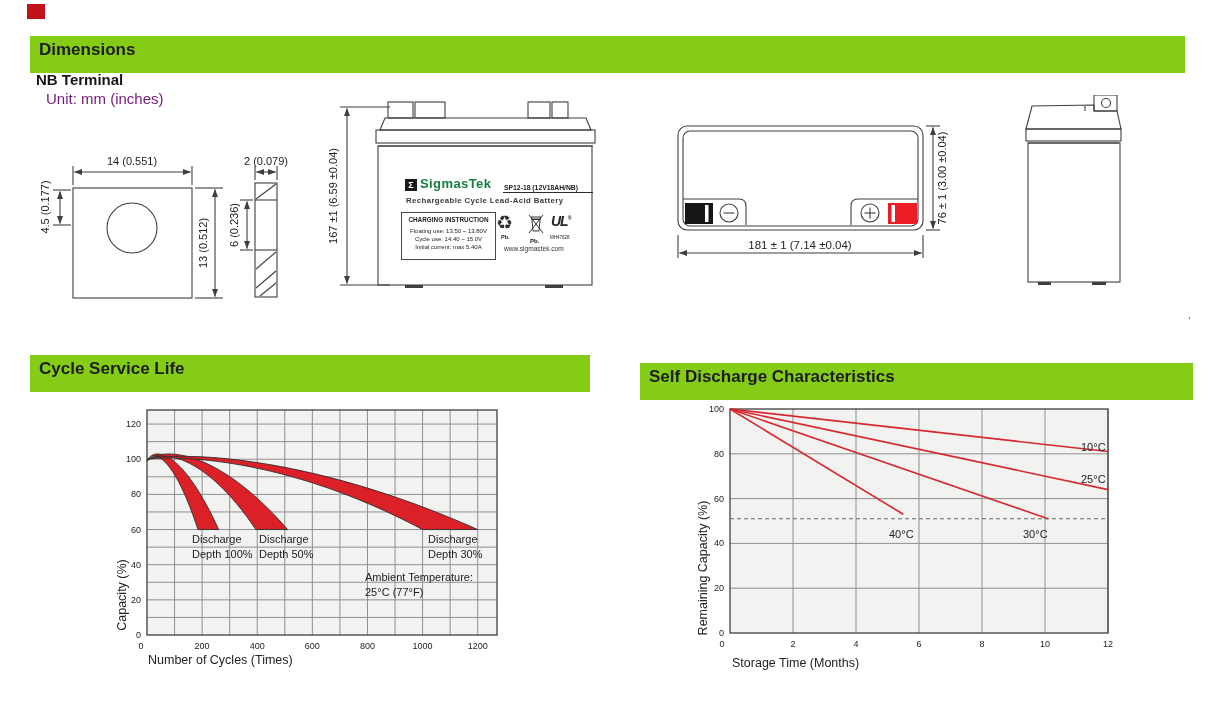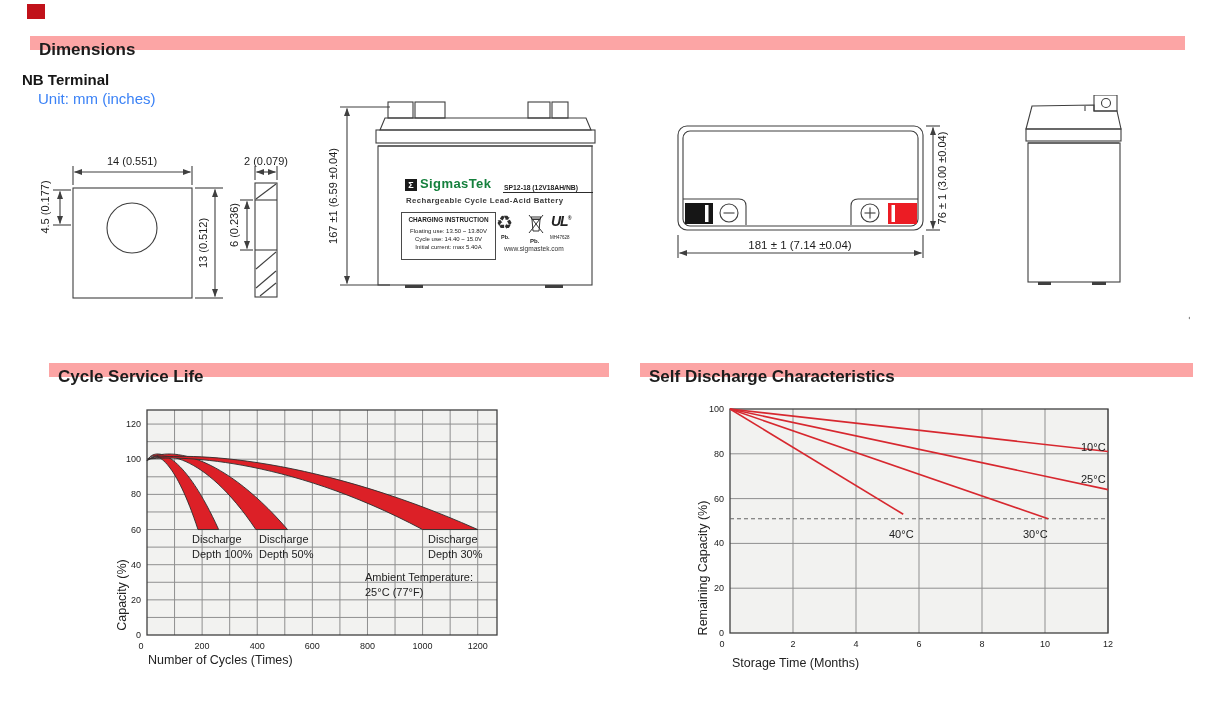--- a/index.html
+++ b/index.html
@@ -1,22 +1,22 @@
 <!DOCTYPE html>
 <html><head>
 <meta charset="utf-8">
 <style>
   html,body{margin:0;padding:0;background:#fff;}
   #page{position:relative;width:1214px;height:712px;background:#fff;overflow:hidden;
         font-family:"Liberation Sans", sans-serif;color:#1d1d1d;}
   .abs{position:absolute;}
-  .bar{position:absolute;height:14px;background:#fca5a5;}
+  .bar{position:absolute;height:37px;background:#84cc16;}
   .bar span{display:block;font-size:17px;font-weight:bold;color:#1c1c1c;line-height:27px;padding-left:9px;}
   .h2{position:absolute;font-size:15px;font-weight:bold;color:#161616;}
-  .sub{position:absolute;font-size:15px;color:#3b82f6;}
+  .sub{position:absolute;font-size:15px;color:#701a75;margin-left:8px;}
   .corner{position:absolute;left:27px;top:4px;width:18px;height:15px;background:#c1121a;}
   svg.draw{position:absolute;}
   svg.draw line, svg.draw rect, svg.draw path, svg.draw polygon, svg.draw circle{
       stroke:#3f3f3f;stroke-width:1.1;fill:none;}
   svg.draw .dim{marker-start:url(#arr);marker-end:url(#arr);}
   svg.draw text{fill:#1d1d1d;font-size:11px;stroke:none;font-family:"Liberation Sans",sans-serif;}
   svg.chart{position:absolute;font-family:"Liberation Sans",sans-serif;}
   
   .lbl{position:absolute;color:#222;}
   .sigma-box{position:absolute;left:405px;top:179px;width:12px;height:12px;background:#1a1a1a;
@@ -39,24 +39,24 @@
 </head>
 <body>
 
 <div id="page">
 
   <div class="corner"></div>
 
   <div class="bar" style="left:30px;top:36px;width:1155px;">
     <span>Dimensions</span>
   </div>
-  <div class="h2" style="left:22px;top:71px;">NB Terminal</div>
+  <div class="h2" style="left:36px;top:71px;">NB Terminal</div>
   <div class="sub" style="left:38px;top:90px;">Unit: mm (inches)</div>
 
-  <div class="bar" style="left:30px;top:363px;width:560px;margin-left:19px;">
+  <div class="bar" style="left:30px;top:355px;width:560px;">
     <span>Cycle Service Life</span>
   </div>
   <div class="bar" style="left:640px;top:363px;width:553px;">
     <span>Self Discharge Characteristics</span>
   </div>
 
   <svg class="draw" style="left:40px;top:95px;" width="1150" height="245" viewBox="0 0 1150 245">
     <defs>
       <marker id="arr" viewBox="0 0 8 6" markerWidth="8" markerHeight="6" refX="7.5" refY="3" orient="auto-start-reverse" markerUnits="userSpaceOnUse">
         <path d="M0,0L8,3L0,6Z" style="fill:#3f3f3f;stroke:none"></path>

